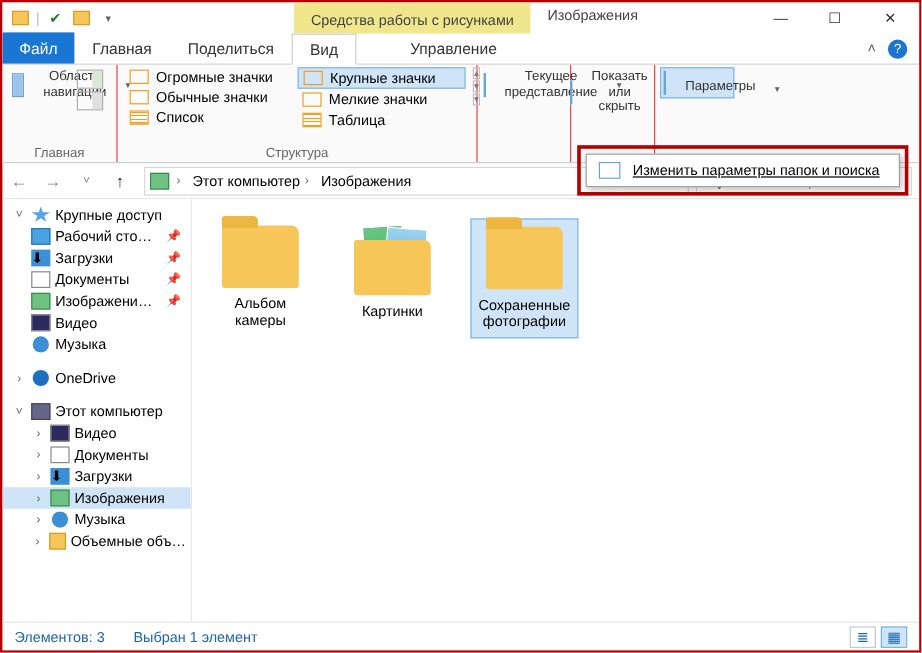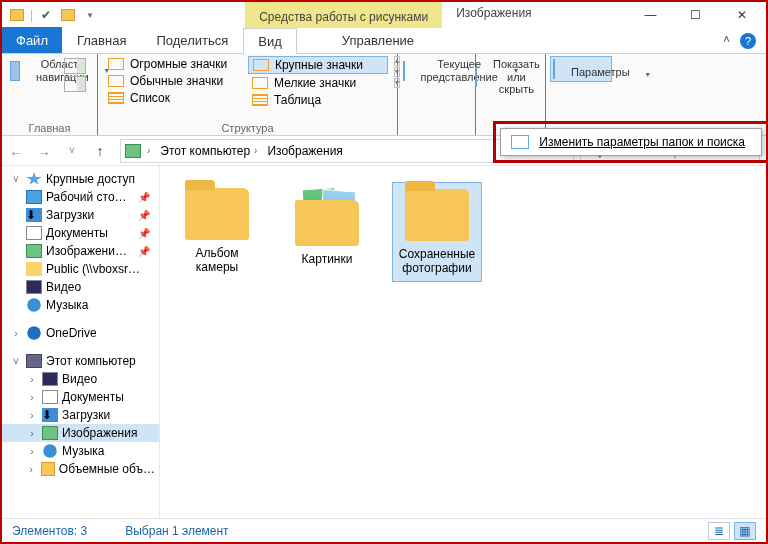--- a/index.html
+++ b/index.html
@@ -34,21 +34,21 @@
   .big-btn span.lbl { font-size: 11px; text-align: center; line-height: 1.15; color: #333; }
   .big-btn.sel { background:#cfe4f7; border:1px solid #7db4e0;align-items:flex-end; }
   .layout-list { display: flex; flex-direction: column; gap: 1px; }
   .layout-item { display: flex; align-items: center; gap: 6px; font-size: 12px; padding: 1px 4px; width: 140px; }
   .layout-item.sel { background:#cfe4f7; border:1px solid #7db4e0; }
   .layout-icon { width: 16px; height: 12px; border: 1px solid #f0a020; display: inline-block; }
   .spin { width: 14px; display: flex; flex-direction: column; justify-content: center; gap:1px; margin-left:2px; }
   .spin div { height: 10px; border: 1px solid #c0c0c0; font-size:8px; line-height:8px; text-align:center; color:#777; }
 
   
-  .param-popup { position: absolute; right: 4px; top: 74px; background: #fff; border: 1px solid #a0a0a0; box-shadow: 2px 2px 6px rgba(0,0,0,.25); padding: 6px 16px 6px 10px; display: flex; align-items: center; gap: 10px; z-index: 5; outline: 3px solid #b40000; outline-offset: 4px; }
+  .param-popup { position: absolute; right: 16px; top: 74px; background: #fff; border: 1px solid #a0a0a0; box-shadow: 2px 2px 6px rgba(0,0,0,.25); padding: 6px 16px 6px 10px; display: flex; align-items: center; gap: 10px; z-index: 5; outline: 3px solid #b40000; outline-offset: 4px; }
   .param-popup .pi { width: 18px; height: 14px; border: 1px solid #6ba5d8; }
   .param-popup span { text-decoration: underline; text-decoration-style: solid; }
 
   
   .addr { height: 30px; display: flex; align-items: center; border-bottom: 1px solid #e8e8e8; }
   .nav-arrow { width: 28px; text-align: center; color: #888; font-size: 14px; }
   .nav-arrow.on { color: #333; }
   .breadcrumb { flex: 1; display: flex; align-items: center; border: 1px solid #d8d8d8; height: 24px; margin: 0 6px; padding: 0 4px; gap: 2px; }
   .crumb { padding: 0 4px; display:flex; align-items:center; gap:4px; }
   .crumb .chev { color:#666; font-size:10px; }
@@ -80,21 +80,21 @@
   .file-item { width: 90px; display: flex; flex-direction: column; align-items: center; gap: 6px; text-align: center; font-size: 12px; padding:6px; }
   .file-item.sel { background:#cfe4f7; border:1px solid #7db4e0; }
   .folder-ico { width: 64px; height: 52px; background:#f6c659; border-radius: 2px 6px 3px 3px; position:relative; }
   .folder-ico::before { content:""; position:absolute; top:-8px; left:0; width:30px; height:10px; background:#edb742; border-radius:2px 4px 0 0; }
   .thumb-stack { width:64px; height:58px; position:relative; }
   .thumb-stack .f { position:absolute; bottom:0; left:0; width:64px; height:46px; background:#f6c659; border-radius:2px 6px 3px 3px; }
   .thumb-stack .p1 { position:absolute; top:0; left:8px; width:34px; height:46px; background:linear-gradient(#6ec282,#2c6); border:1px solid #fff; transform:rotate(-4deg); }
   .thumb-stack .p2 { position:absolute; top:2px; left:26px; width:34px; height:46px; background:linear-gradient(#9cd4ee,#5aa3e8); border:1px solid #fff; transform:rotate(4deg); }
 
   
-  .status { height: 24px; border-top: 1px solid #e4e4e4; display:flex; align-items:center; padding: 0 10px; gap: 38px; color:#1d66a8; font-size:12px; }
+  .status { height: 24px; border-top: 1px solid #e4e4e4; display:flex; align-items:center; padding: 0 10px; gap: 24px; color:#1d66a8; font-size:12px; }
   .status .right { margin-left:auto; display:flex; gap:4px; }
   .view-toggle { width:22px; height:18px; border:1px solid #bcd; display:flex; align-items:center; justify-content:center; }
   .view-toggle.on { background:#cfe4f7; border-color:#7db4e0; }
 </style>
 </head>
 <body>
 
 <div class="window">
 
   <div class="titlebar">
@@ -281,24 +281,20 @@
           <span class="ticon doc"></span>
           <span>Документы</span>
           <span class="pin">📌</span>
         </div>
       <div class="tree-item indent">
           <span class="ticon img"></span>
           <span>Изображени…</span>
           <span class="pin">📌</span>
         </div>
       <div class="tree-item indent">
-          <span class="ticon net"></span>
-          <span>Public (\\vboxsr…</span>
-        </div>
-      <div class="tree-item indent">
           <span class="ticon vid"></span>
           <span>Видео</span>
         </div>
       <div class="tree-item indent">
           <span class="ticon mus"></span>
           <span>Музыка</span>
         </div>
       <div style="height:10px"></div>
       <div class="tree-item">
           <span class="exp">›</span>

